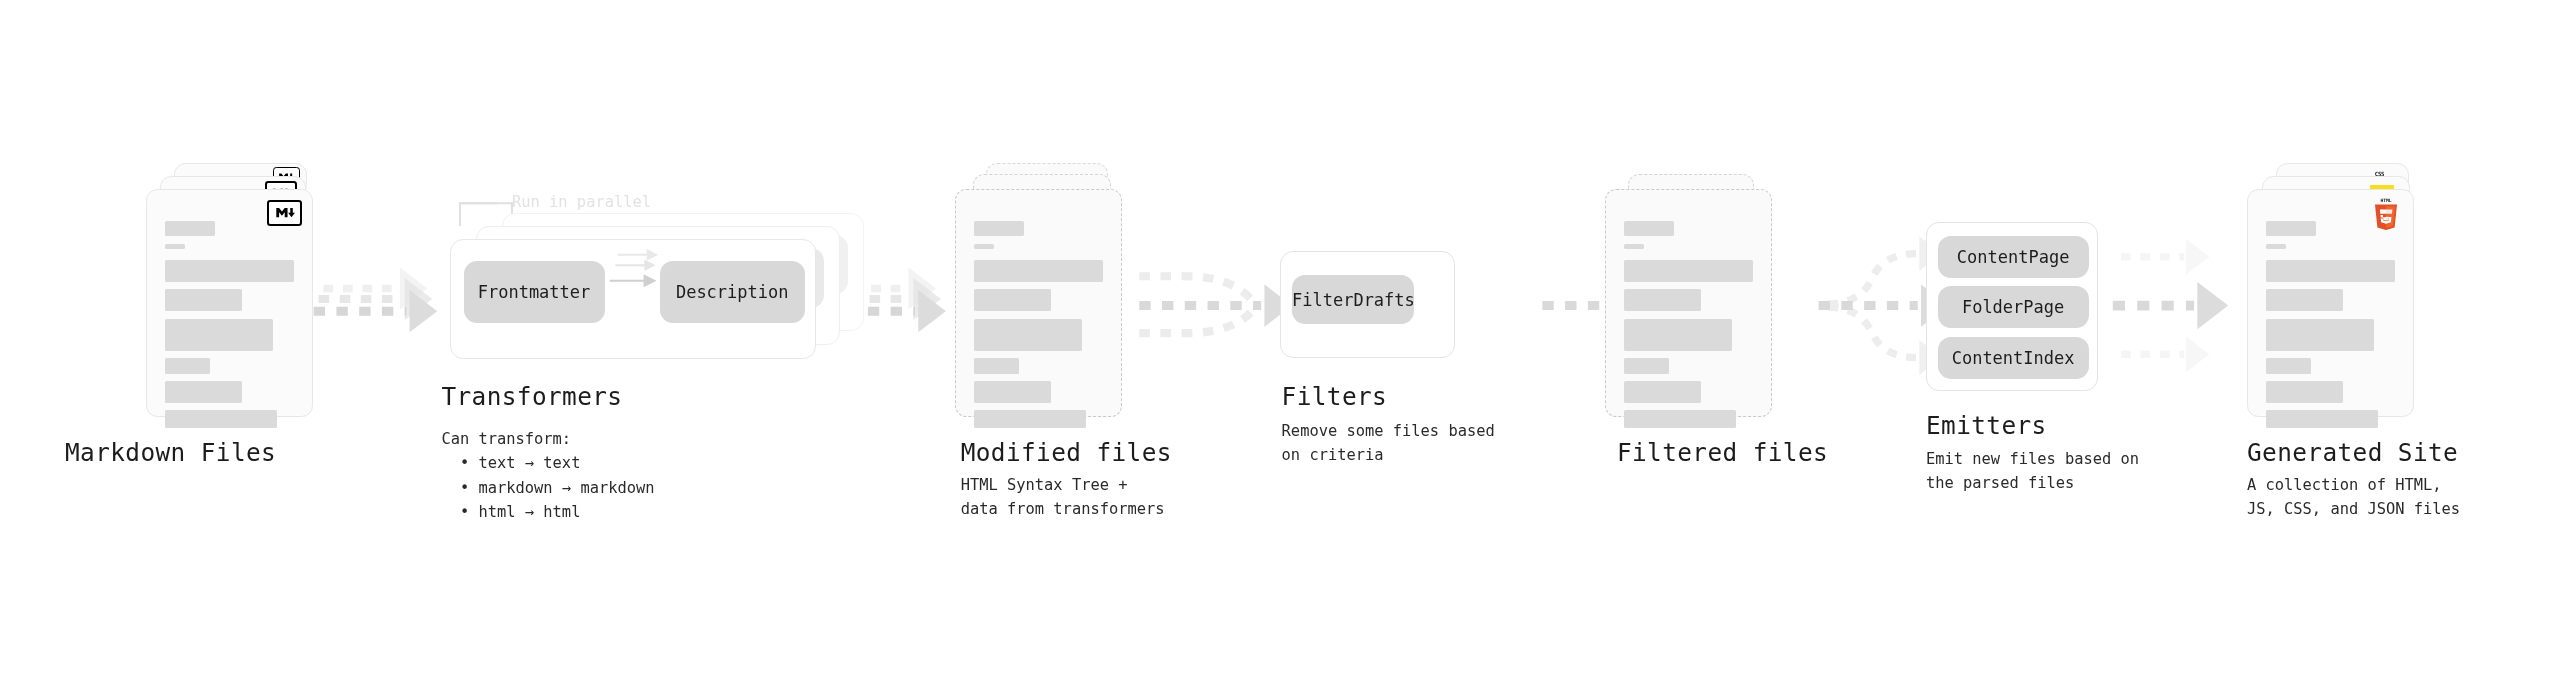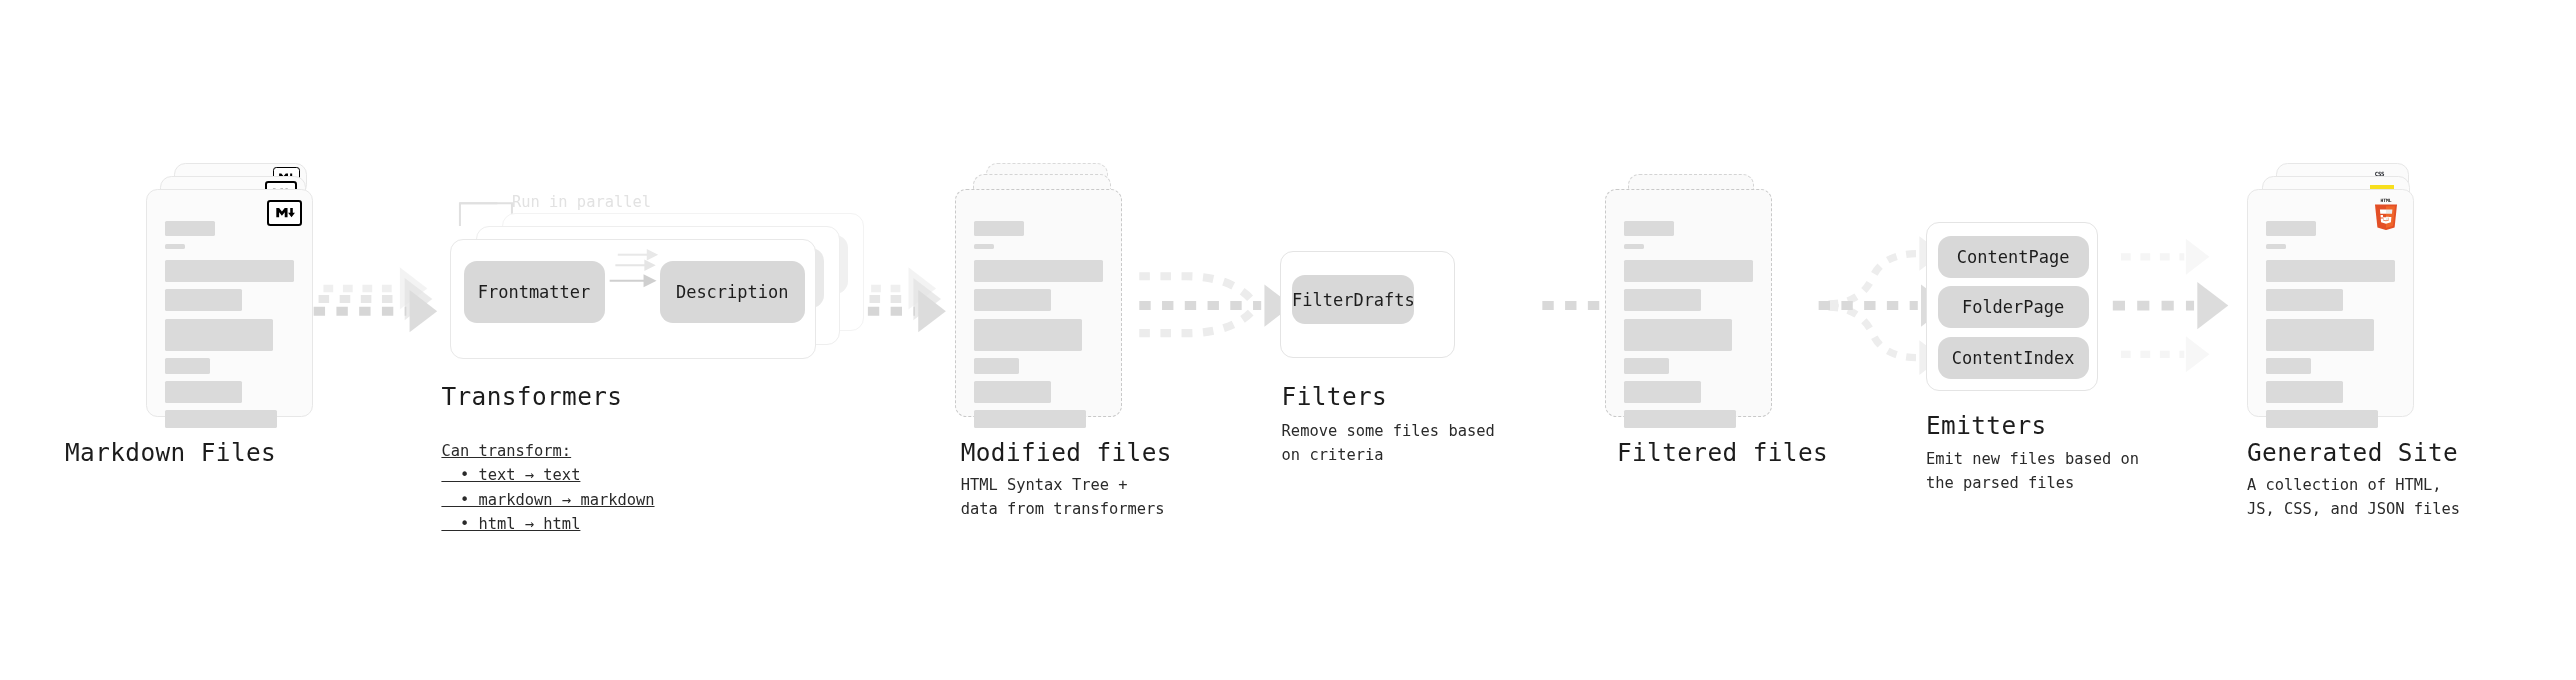--- a/index.html
+++ b/index.html
@@ -329,21 +329,21 @@
         <path d="M249,121 L259,126 L249,131 Z"></path>
       </g>
       <g stroke="#cfcfcf" stroke-width="2.5" fill="#cfcfcf">
         <line x1="205" y1="145" x2="248" y2="145"></line>
         <path d="M248,139 L260,145 L248,151 Z"></path>
       </g>
     </svg>
 
     <div class="stage-title" style="position:absolute; left:-1.6px; top:219px;">Transformers</div>
 
-    <div class="stage-desc" style="position:absolute; left:-1.6px; top:276px;text-decoration:underline;">Can transform:
+    <div class="stage-desc" style="position:absolute; left:-1.6px; top:264px;">Can transform:
   • text → text
   • markdown → markdown
   • html → html</div>
   </div>
 
   <div class="stage" style="left:955px; top:163px;">
     <div class="filestack" style="width:187px; height:260px;">
       <div class="filecard dashed fc-back" style="left:31px; top:0px; width:122px; height:29px; border-color:#dadada;"></div>
       <div class="filecard dashed fc-mid" style="left:18px; top:11.4px; width:138px; height:31px; border-color:#d4d4d4;"></div>
       <div class="filecard dashed fc-front" style="left:0px; top:26px; width:167px; height:228px;">

